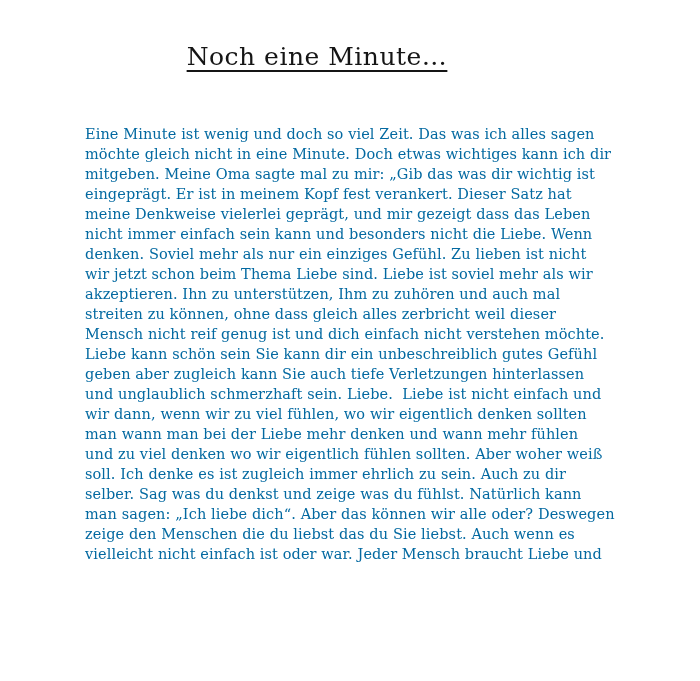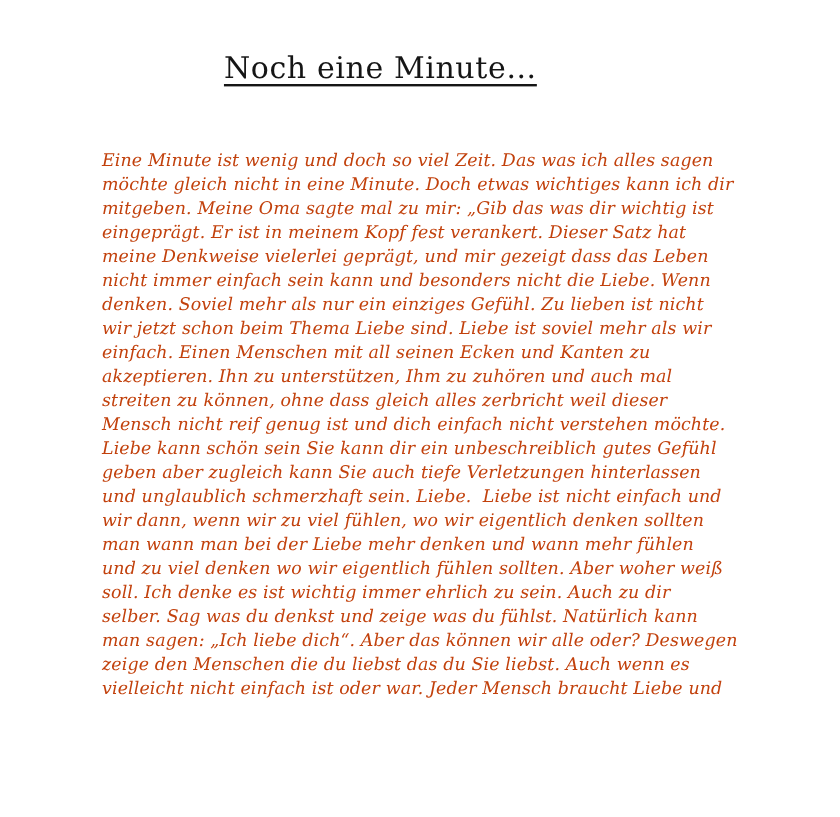--- a/index.html
+++ b/index.html
@@ -32,22 +32,21 @@
     line-height: 30px;
     color: #151515;
     letter-spacing: 0.5px;
     text-decoration: underline;
     text-decoration-thickness: 2px;
     text-underline-offset: 5px;
   }
   .body-text {
     margin: 52px 0 0 85px;
     width: 540px;
-    color: #c2410c;
-    font-style: italic;
+    color: #0369a1;
   }
   .text-line {
     font-size: 14.5px;
     line-height: 20px;
     white-space: pre;
     letter-spacing: 0.1px;
   }
 </style>
 </head>
 <body>
@@ -56,29 +55,28 @@
   <h1 class="title">Noch eine Minute…</h1>
   <div class="body-text">
       <div class="text-line">Eine Minute ist wenig und doch so viel Zeit. Das was ich alles sagen</div>
       <div class="text-line">möchte gleich nicht in eine Minute. Doch etwas wichtiges kann ich dir</div>
       <div class="text-line">mitgeben. Meine Oma sagte mal zu mir: „Gib das was dir wichtig ist</div>
       <div class="text-line">eingeprägt. Er ist in meinem Kopf fest verankert. Dieser Satz hat</div>
       <div class="text-line">meine Denkweise vielerlei geprägt, und mir gezeigt dass das Leben</div>
       <div class="text-line">nicht immer einfach sein kann und besonders nicht die Liebe. Wenn</div>
       <div class="text-line">denken. Soviel mehr als nur ein einziges Gefühl. Zu lieben ist nicht</div>
       <div class="text-line">wir jetzt schon beim Thema Liebe sind. Liebe ist soviel mehr als wir</div>
-      <div class="text-line">einfach. Einen Menschen mit all seinen Ecken und Kanten zu</div>
       <div class="text-line">akzeptieren. Ihn zu unterstützen, Ihm zu zuhören und auch mal</div>
       <div class="text-line">streiten zu können, ohne dass gleich alles zerbricht weil dieser</div>
       <div class="text-line">Mensch nicht reif genug ist und dich einfach nicht verstehen möchte.</div>
       <div class="text-line">Liebe kann schön sein Sie kann dir ein unbeschreiblich gutes Gefühl</div>
       <div class="text-line">geben aber zugleich kann Sie auch tiefe Verletzungen hinterlassen</div>
       <div class="text-line">und unglaublich schmerzhaft sein. Liebe.  Liebe ist nicht einfach und</div>
       <div class="text-line">wir dann, wenn wir zu viel fühlen, wo wir eigentlich denken sollten</div>
       <div class="text-line">man wann man bei der Liebe mehr denken und wann mehr fühlen</div>
       <div class="text-line">und zu viel denken wo wir eigentlich fühlen sollten. Aber woher weiß</div>
-      <div class="text-line">soll. Ich denke es ist wichtig immer ehrlich zu sein. Auch zu dir</div>
+      <div class="text-line">soll. Ich denke es ist zugleich immer ehrlich zu sein. Auch zu dir</div>
       <div class="text-line">selber. Sag was du denkst und zeige was du fühlst. Natürlich kann</div>
       <div class="text-line">man sagen: „Ich liebe dich“. Aber das können wir alle oder? Deswegen</div>
       <div class="text-line">zeige den Menschen die du liebst das du Sie liebst. Auch wenn es</div>
       <div class="text-line">vielleicht nicht einfach ist oder war. Jeder Mensch braucht Liebe und</div>
     </div>
 </div>
 
 </body></html>

